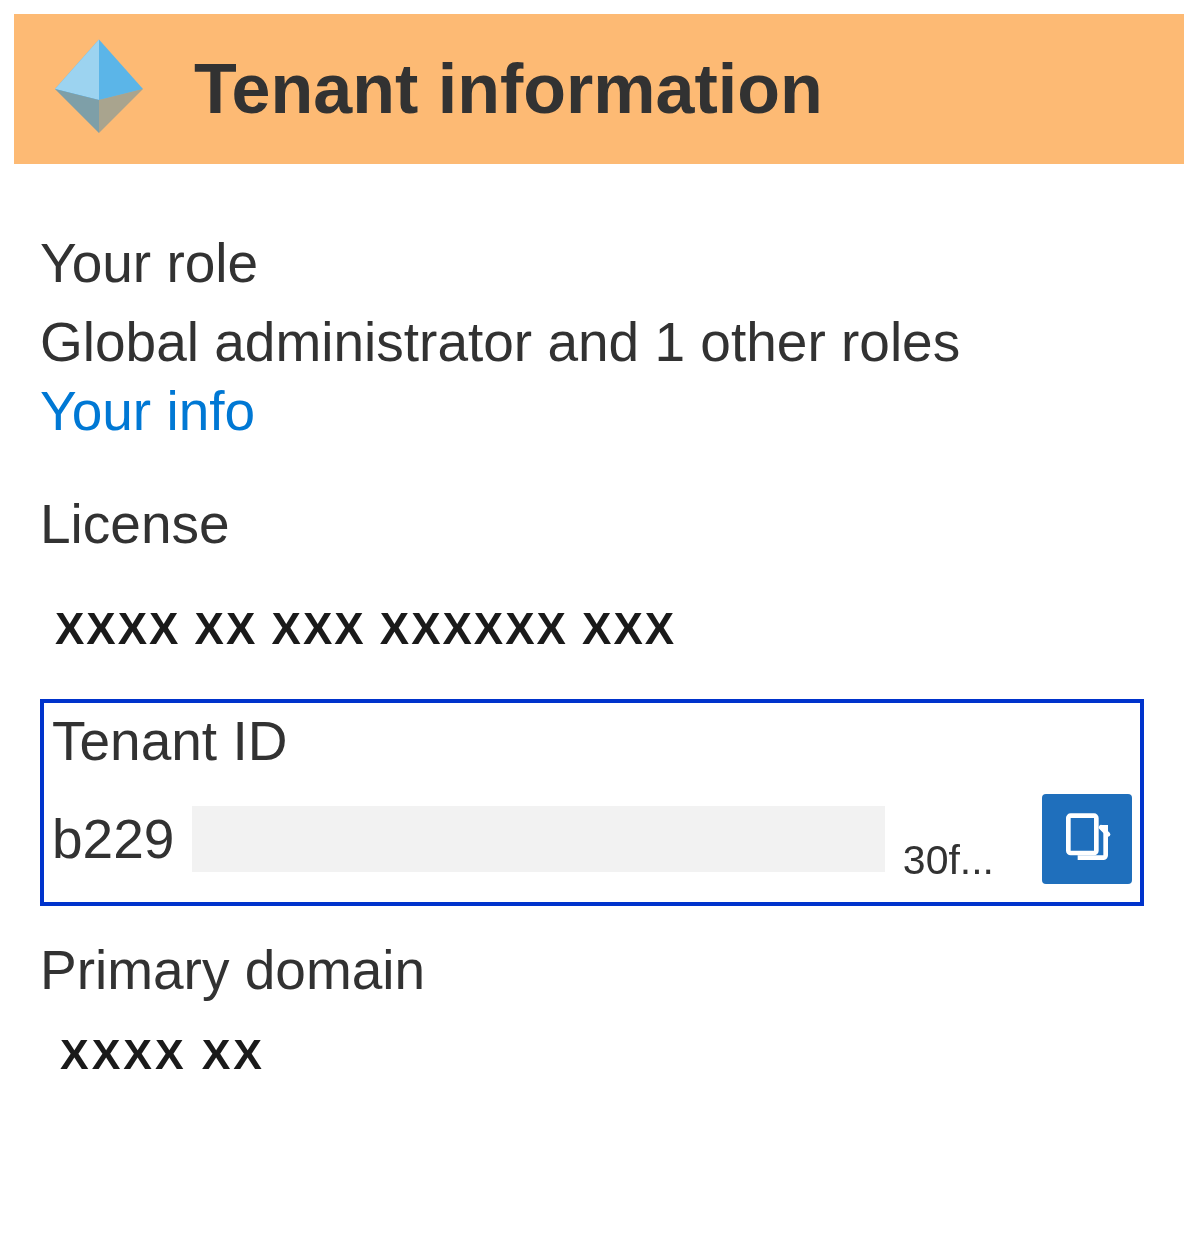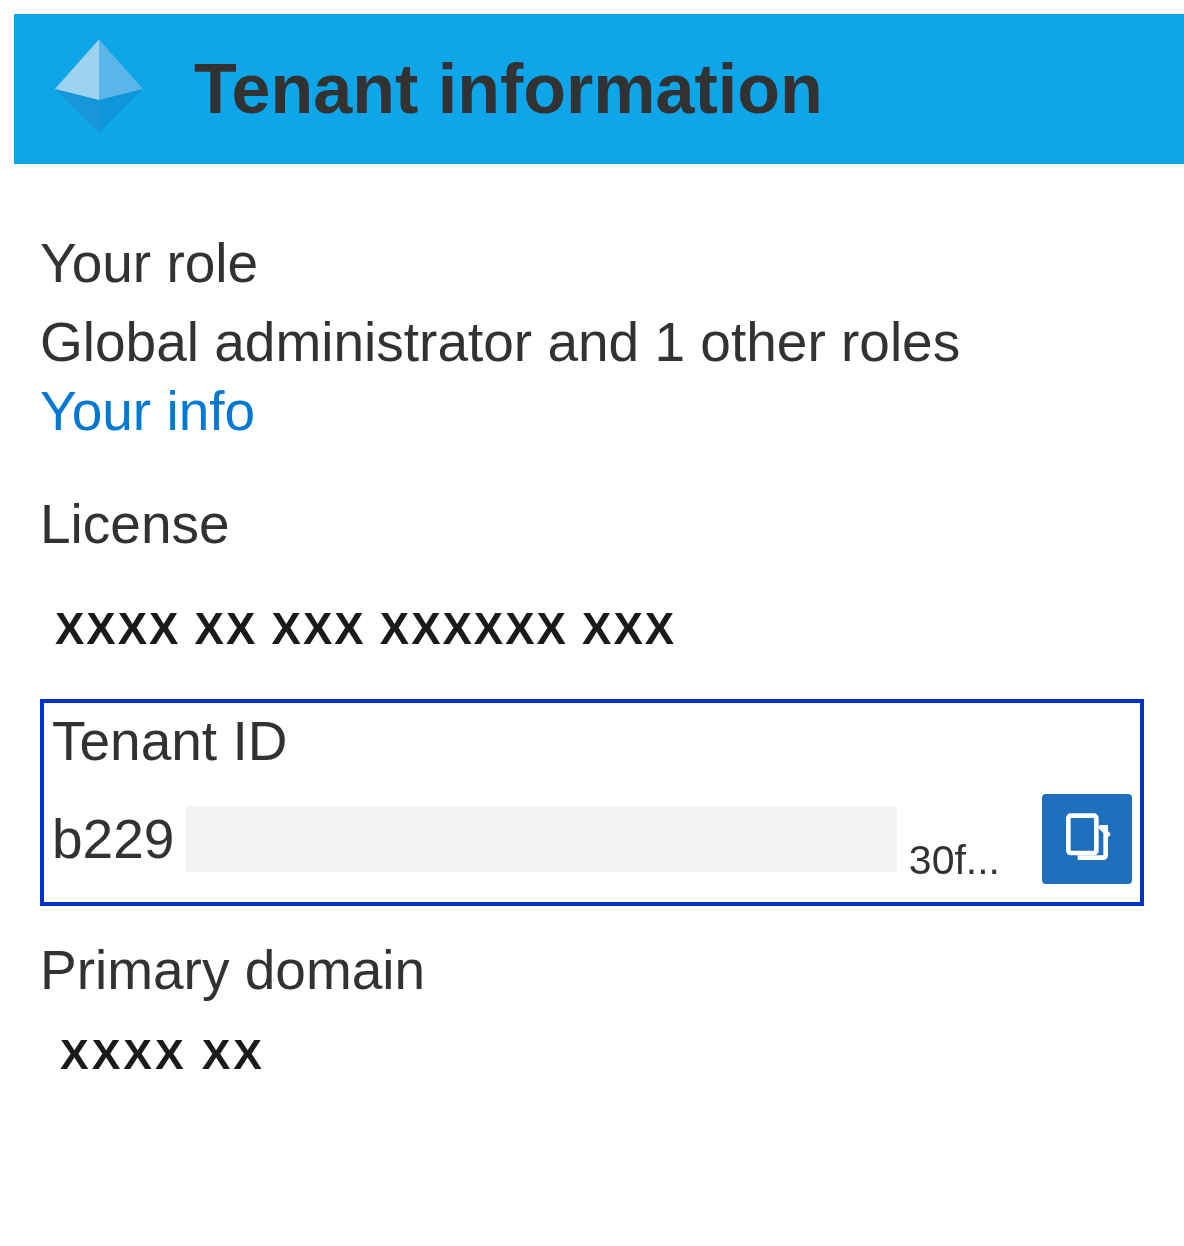--- a/index.html
+++ b/index.html
@@ -4,21 +4,21 @@
   <style>
     * { box-sizing: border-box; margin: 0; padding: 0; }
     body {
       font-family: "Segoe UI", -apple-system, sans-serif;
       background: #ffffff;
       width: 1184px;
       height: 1246px;
       overflow: hidden;
     }
     .header {
-      background: #0ea5e9;
+      background: #fdba74;
       display: flex;
       align-items: center;
       padding: 20px 30px;
       gap: 40px;
       margin: 14px 0 0 14px;
     }
     .header-icon {
       width: 110px;
       height: 110px;
       flex-shrink: 0;
@@ -64,21 +64,21 @@
       border: 4px solid #0033cc;
       padding: 4px 8px 18px 8px;
       margin: 10px 0 30px 0;
     }
     .highlight-box .label {
       margin-bottom: 18px;
     }
     .tenant-id-row {
       display: flex;
       align-items: center;
-      gap: 12px;
+      gap: 18px;
       text-align: center;
     }
     .tenant-id-prefix {
       font-size: 55px;
       color: #323232;
     }
     .tenant-id-mask {
       background: #f2f2f2;
       height: 66px;
       flex: 1;

